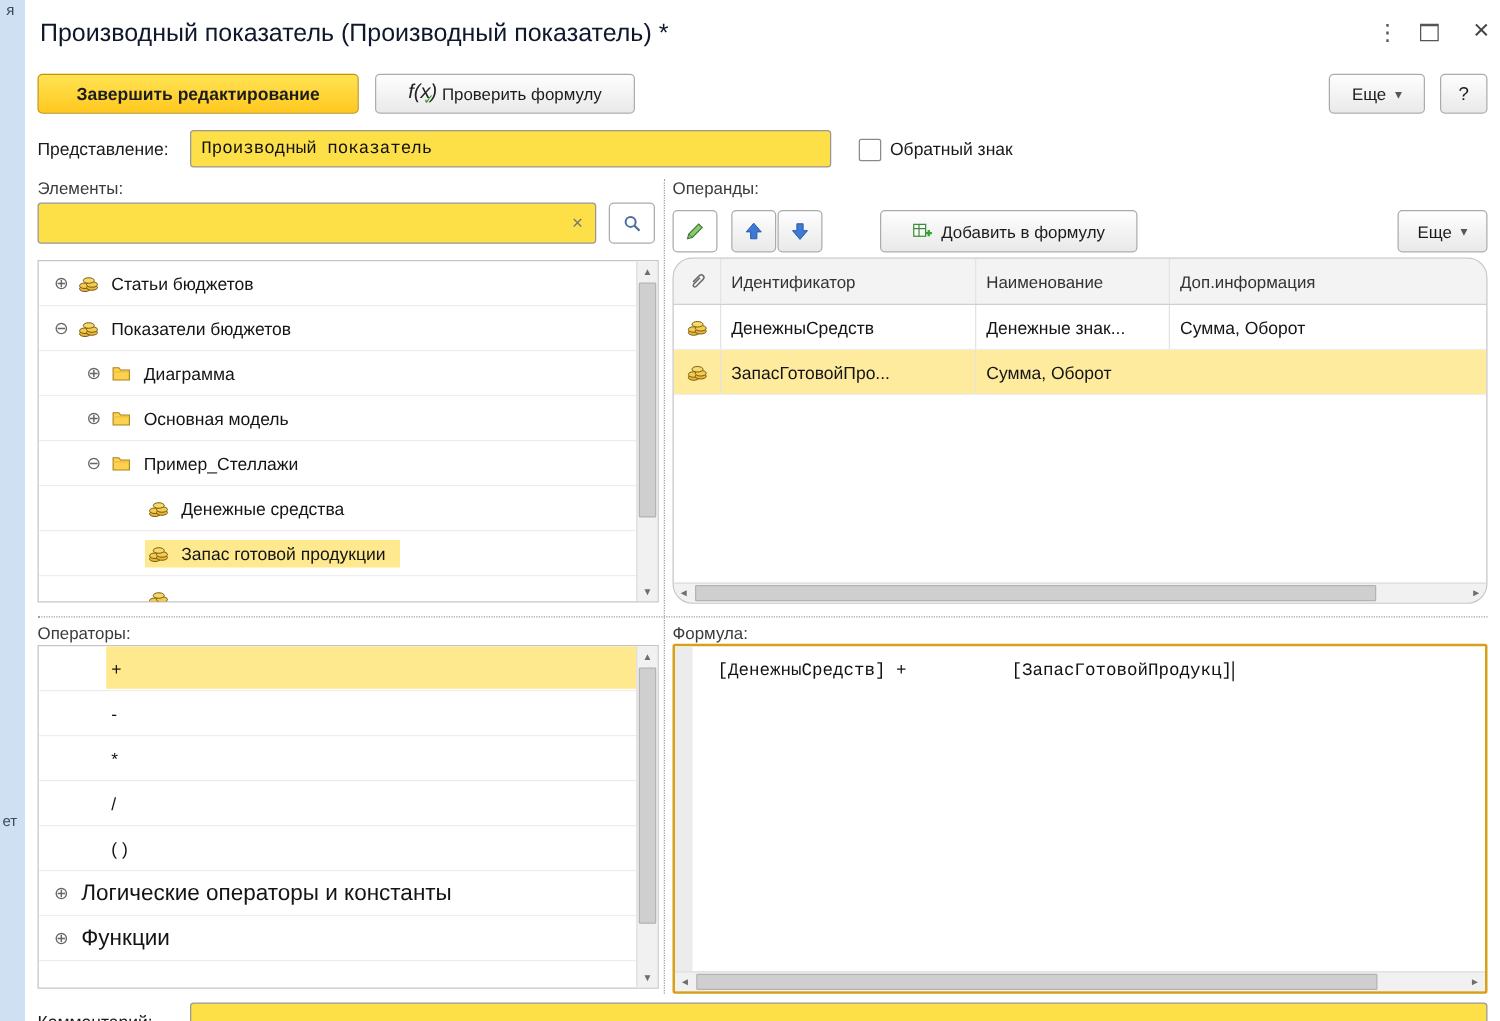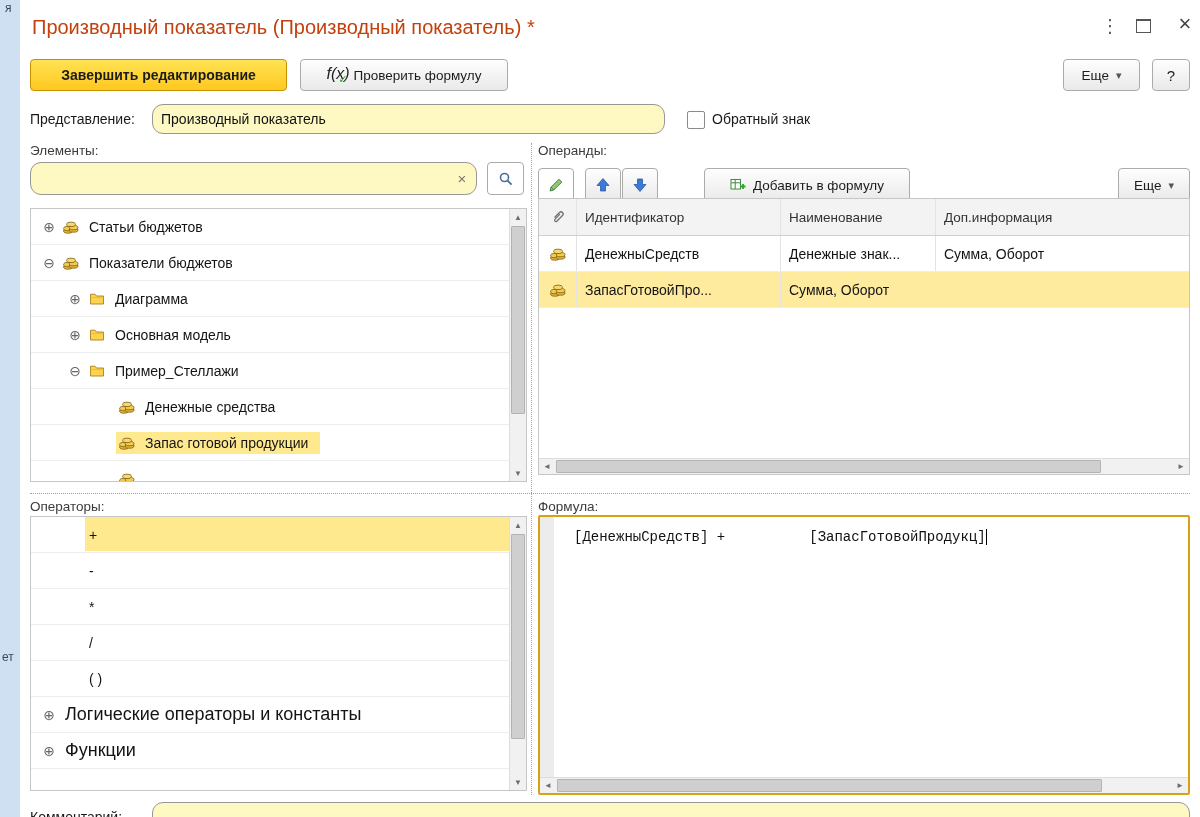--- a/index.html
+++ b/index.html
@@ -9,21 +9,21 @@
   
   .left-strip{position:absolute;left:0;top:0;width:20px;height:817px;background:#cfe0f2;border-right:1px solid #a9c3dd;}
   .bg-frag{position:absolute;font-size:12px;color:#3a4a5a;}
   .frag1{left:5px;top:1px;}
   .frag2{left:2px;top:650px;}
   .green-tab{position:absolute;left:1130px;top:0;width:56px;height:8px;background:#2f9e4f;clip-path:polygon(10% 0,100% 0,100% 100%,0 100%);}
 
   .window{position:absolute;left:20px;top:0;width:1180px;height:817px;background:#fff;}
 
   
-  .title-text{position:absolute;left:12px;top:12px;height:30px;line-height:30px;font-size:20px;color:#c2410c;}
+  .title-text{position:absolute;left:12px;top:12px;height:30px;line-height:30px;font-size:20px;color:#0f172a;}
   .win-kebab{position:absolute;left:1078px;top:14px;width:24px;height:24px;font-size:18px;color:#555;display:flex;align-items:center;justify-content:center;cursor:default;}
   .win-max{position:absolute;left:1116px;top:19px;width:13px;height:11px;border:1px solid #555;border-top-width:2px;}
   .win-close{position:absolute;left:1152px;top:11px;width:26px;height:26px;font-size:22px;color:#444;display:flex;align-items:center;justify-content:center;}
 
   
   .btn{position:absolute;display:inline-flex;align-items:center;justify-content:center;gap:7px;
        border:1px solid #ababab;border-radius:4px;background:linear-gradient(#fefefe,#e9e9e9);
        font-size:13.5px;color:#1c1c1c;box-sizing:border-box;cursor:default;}
   .btn .caret{font-size:11px;color:#555;}
   .btn-yellow{border-color:#c49200;background:linear-gradient(#ffe353,#ffc81f);font-weight:bold;font-size:14px;}
@@ -33,43 +33,43 @@
   .b-more-top{left:1043px;top:59px;width:77px;height:32px;}
   .b-help{left:1132px;top:59px;width:38px;height:32px;font-size:15px;}
 
   
   .fx-ic{position:relative;width:20px;height:16px;flex:none;}
   .fx-ic .fx{position:absolute;left:0;top:-2px;font-style:italic;font-size:16px;color:#222;}
   .fx-ic .chk{position:absolute;right:-1px;bottom:-3px;color:#2da52d;font-size:11px;font-weight:bold;}
 
   
   .lbl-present{position:absolute;left:10px;top:103px;height:32px;line-height:32px;font-size:14px;color:#1a1a1a;}
-  .inp{position:absolute;border:1px solid #979797;border-radius:11px;background:#fef9c3;font-size:14px;color:#111;
-       padding:0 8px;box-sizing:border-box;font-family:Liberation Sans, sans-serif;}
+  .inp{position:absolute;border:1px solid #979797;border-radius:3px;background:#fde047;font-size:14px;color:#111;
+       padding:0 8px;box-sizing:border-box;font-family:Liberation Mono, monospace;}
   .inp-present{left:132px;top:104px;width:513px;height:30px;}
   .cb{position:absolute;left:667px;top:111px;width:16px;height:16px;border:1px solid #8a8a8a;border-radius:2px;background:#fff;}
   .cb-label{position:absolute;left:692px;top:103px;height:32px;line-height:32px;font-size:14px;color:#1a1a1a;}
 
   
   .sec-label{position:absolute;font-size:13.5px;color:#3c3c3c;}
   .l-elements{left:10px;top:143px;}
   .l-operands{left:518px;top:143px;}
   .l-operators{left:10px;top:499px;}
   .l-formula{left:518px;top:499px;}
 
   
   .inp-search{left:10px;top:162px;width:447px;height:33px;padding-right:26px;}
   .search-clear{position:absolute;left:432px;top:167px;width:20px;height:22px;display:flex;align-items:center;justify-content:center;color:#777;font-size:15px;}
   .b-search{left:467px;top:162px;width:37px;height:33px;background:#fff;}
 
   
   .panel{position:absolute;background:#fff;border:1px solid #c6c6c6;box-sizing:border-box;overflow:hidden;}
   .tree-panel{left:10px;top:208px;width:497px;height:274px;}
   .ops-list  {left:10px;top:516px;width:497px;height:275px;}
-  .op-table  {left:518px;top:198px;width:652px;height:277px;}
+  .op-table  {left:518px;top:206px;width:652px;height:277px;border-radius:16px;}
   .formula-panel{left:518px;top:515px;width:652px;height:280px;border:2px solid #d8a018;border-radius:2px;}
 
   
   .tree-row{display:flex;align-items:center;height:36px;border-bottom:1px solid #ededed;box-sizing:border-box;width:480px;}
   .exp{width:16px;flex:none;text-align:center;font-size:14px;color:#666;margin-left:10px;}
   .exp.l1{margin-left:36px;}
   .tico{flex:none;width:16px;height:16px;margin-left:6px;}
   .tico.l2{margin-left:88px;}
   .tlabel{margin-left:10px;font-size:14px;color:#141414;white-space:nowrap;}
   .hl{display:flex;align-items:center;background:#ffe98f;padding:3px 12px 3px 3px;margin-left:85px;}

